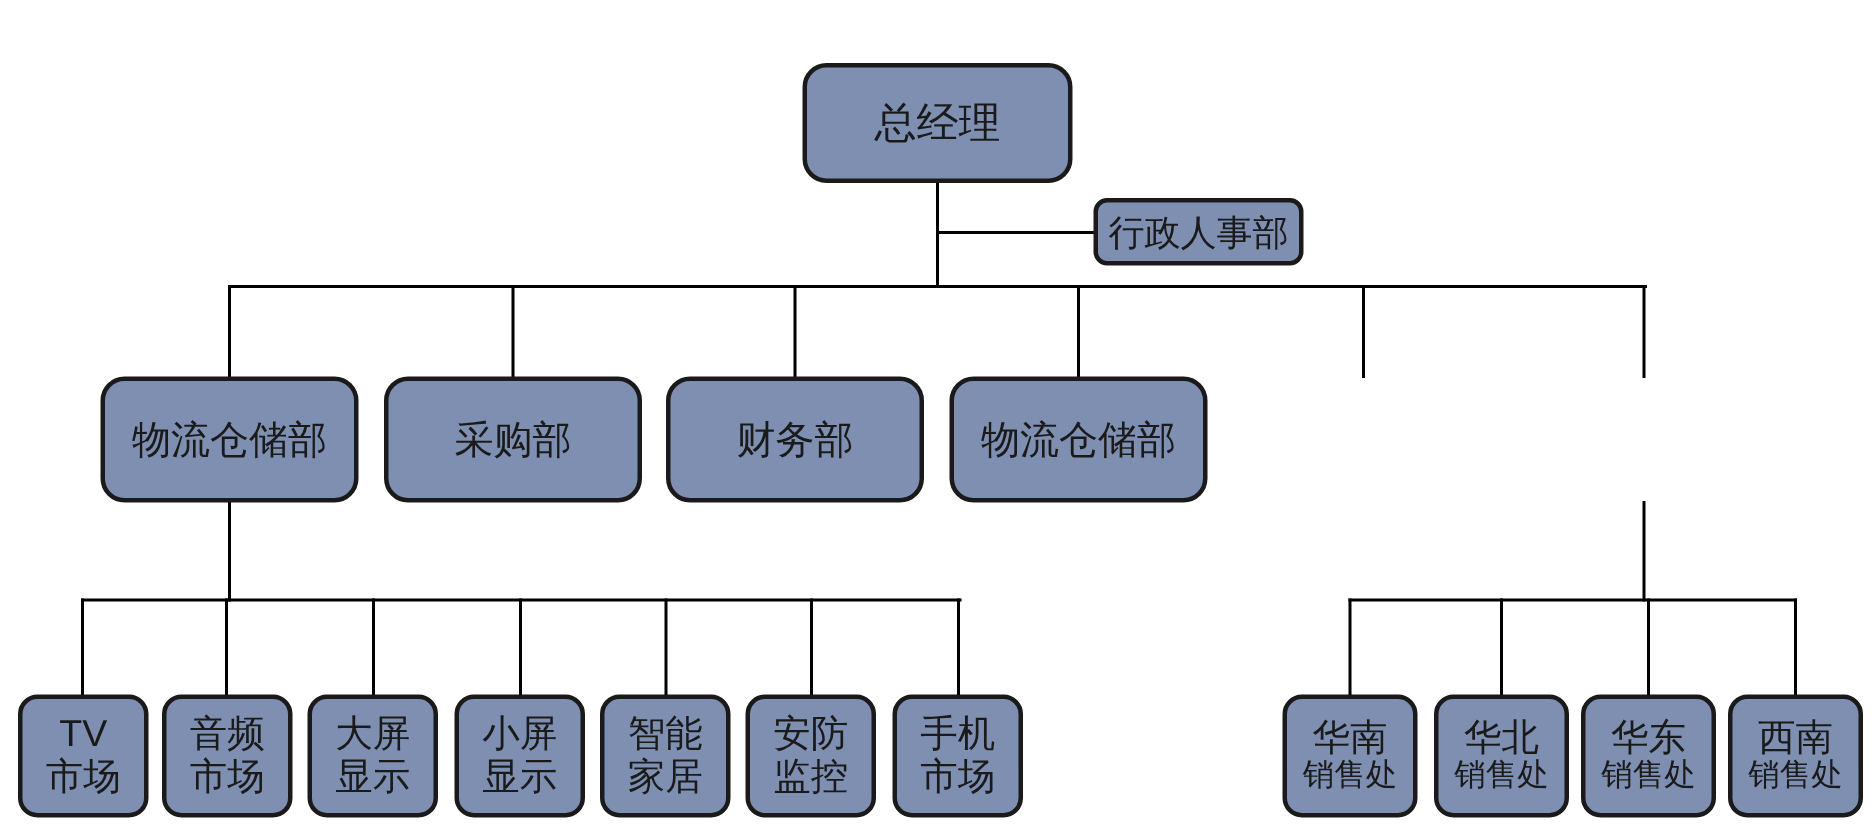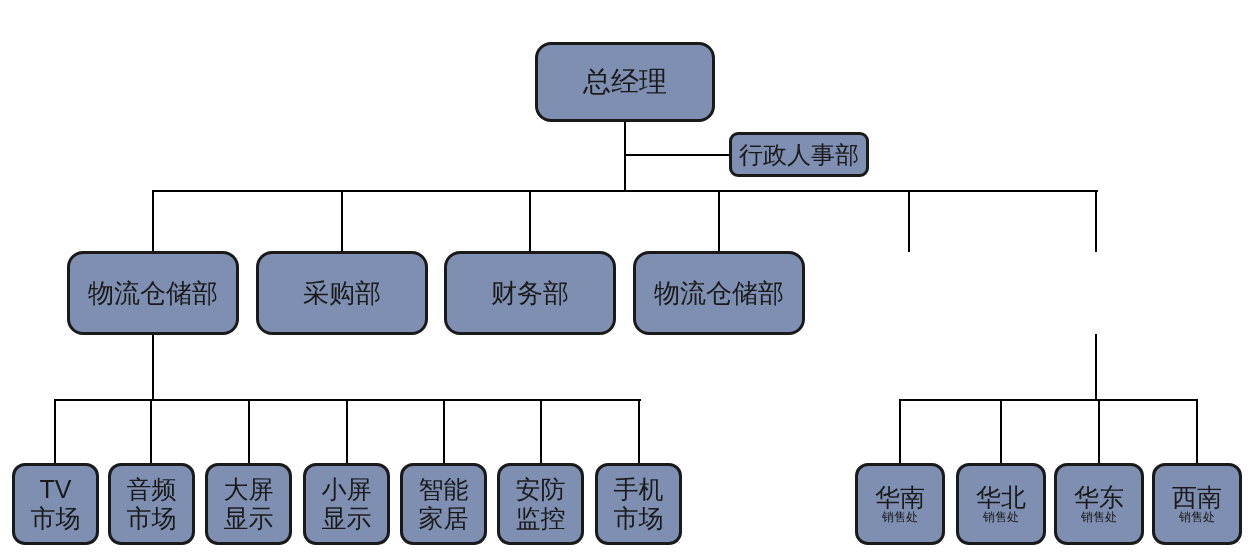--- a/index.html
+++ b/index.html
@@ -15,21 +15,21 @@
     border-radius:16px;
     color:var(--text-color,#1a1a1a);
     display:flex;align-items:center;justify-content:center;text-align:center;
   }
   .root{left:535px;top:22px;width:180px;height:80px;font-size:28px;}
   .staff{left:729px;top:112px;width:140px;height:45px;font-size:24px;border-radius:9px;}
   .l2{top:231px;width:172px;height:84px;font-size:26px;}
   .l3{top:443px;width:87px;height:82px;font-size:25px;line-height:1.18;border-radius:13px;flex-direction:column;}
   .l3r{top:443px;width:90px;height:82px;border-radius:13px;flex-direction:column;line-height:1.08;text-align:right;}
   .l3r .region{font-size:25px;display:block;}
-  .l3r .suffix{font-size:12px;display:block;}
+  .l3r .suffix{font-size:21px;display:block;}
 </style>
 </head>
 <body>
 
 <div class="canvas">
 
   <div class="line" style="left:624px;top:102px;width:2px;height:70px;"></div>
   <div class="line" style="left:625px;top:134px;width:105px;height:2px;"></div>
   <div class="line" style="left:152px;top:170px;width:946px;height:2px;"></div>
   <div class="line" style="left:152px;top:170px;width:2px;height:62px;"></div>

